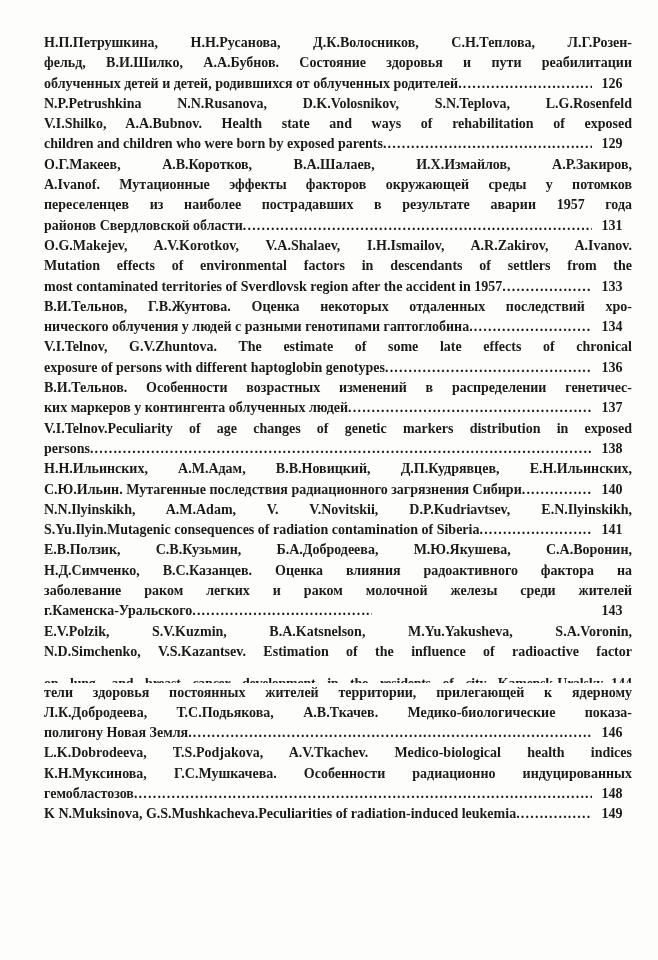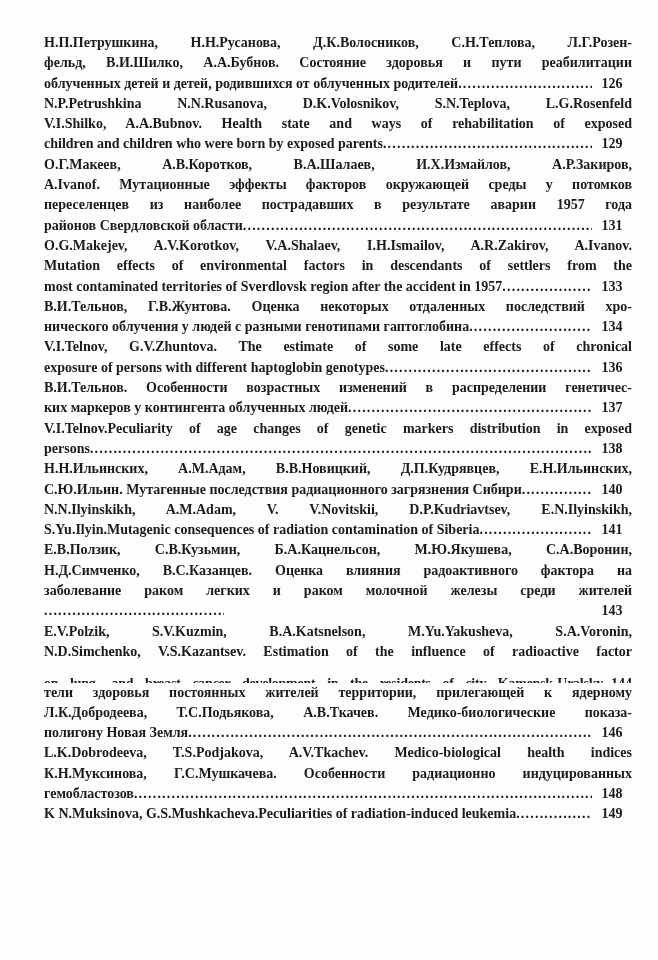--- a/index.html
+++ b/index.html
@@ -138,24 +138,25 @@
         <span class="t">С.Ю.Ильин. Мутагенные последствия радиационного загрязнения Сибири</span>
         <span class="leader">......................................................................................................................................................</span>
         <span class="page">140</span>
       </div>
       <div class="line fill">N.N.Ilyinskikh, A.M.Adam, V. V.Novitskii, D.P.Kudriavtsev, E.N.Ilyinskikh,</div>
       <div class="line row">
         <span class="t">S.Yu.Ilyin.Mutagenic consequences of radiation contamination of Siberia</span>
         <span class="leader">......................................................................................................................................................</span>
         <span class="page">141</span>
       </div>
-      <div class="line fill">Е.В.Ползик, С.В.Кузьмин, Б.А.Кацнельсон, М.Ю.Якушева, С.А.Воронин,</div>
+      <div class="line fill">Е.В.Ползик, С.В.Кузьмин, Б.А.Добродеева, М.Ю.Якушева, С.А.Воронин,</div>
       <div class="line fill">Н.Д.Симченко, В.С.Казанцев. Оценка влияния радоактивного фактора на</div>
       <div class="line fill">заболевание раком легких и раком молочной железы среди жителей</div>
       <div class="line row">
+        <span class="t">г.Каменска-Уральского</span>
         <span class="leader partial">............................................................</span>
         <span class="gap"></span>
         <span class="page">143</span>
       </div>
       <div class="line fill">E.V.Polzik, S.V.Kuzmin, B.A.Katsnelson, M.Yu.Yakusheva, S.A.Voronin,</div>
       <div class="line fill">N.D.Simchenko, V.S.Kazantsev. Estimation of the influence of radioactive factor</div>
       <div class="line row flush">
         <span class="t">on lung- and breast cancer development in the residents of city Kamensk-Uralsky</span>
         <span class="page">144</span>
       </div>

